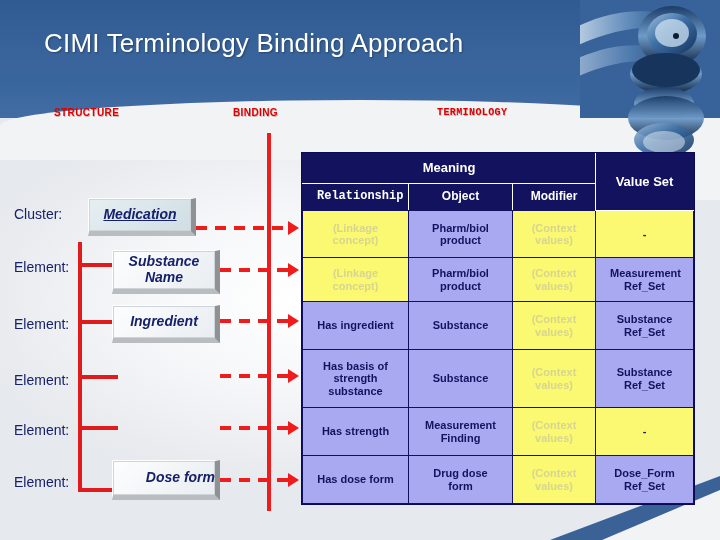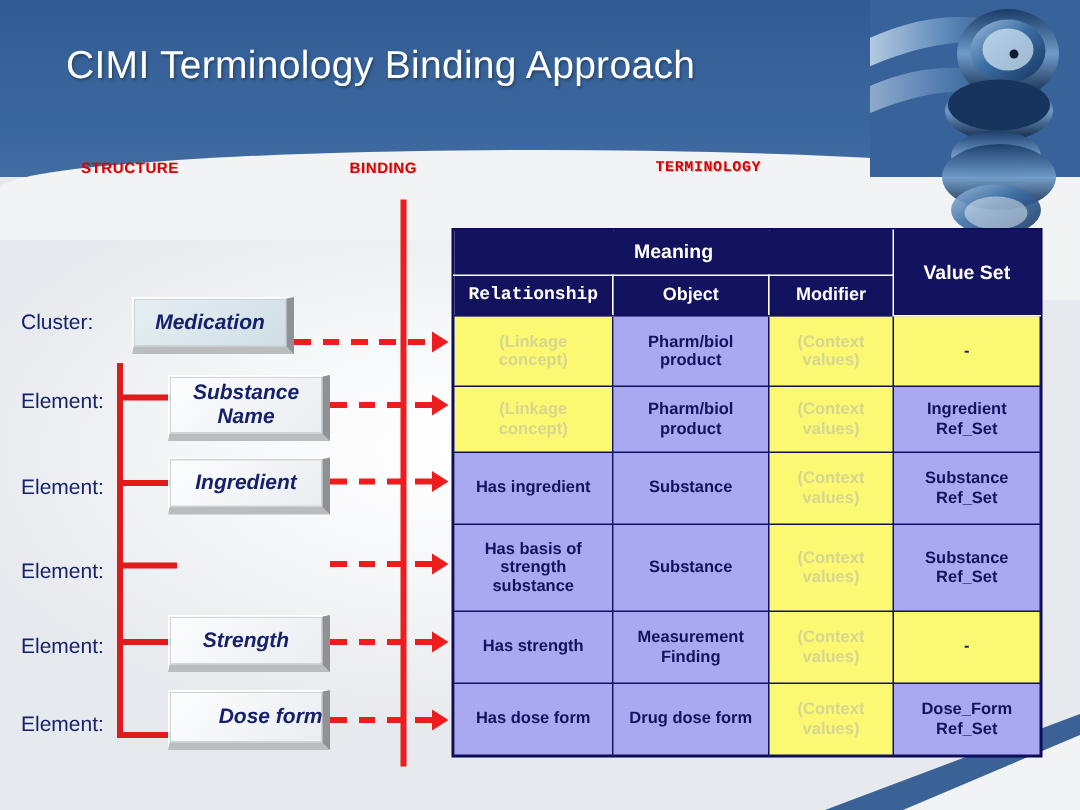--- a/index.html
+++ b/index.html
@@ -116,20 +116,21 @@
     text-align: center;
     color: #16216b;
     font-style: italic;
     font-weight: bold;
     font-size: 14px;
     line-height: 1.12;
     box-shadow: 0 0 0 1px #cfd4d8 inset;
   }
   #box-cluster {
     background: linear-gradient(135deg, #e6eef1 0%, #dbe7ec 50%, #cfdde4 100%);
+    text-decoration: underline;
   }
 
   .vline, .hline {
     position: absolute;
     background: #e01b1b;
     z-index: 6;
   }
 
   
   .binding-axis {
@@ -159,21 +160,21 @@
     position: absolute;
     left: 302px; top: 153px;
     width: 391px;
     z-index: 7;
     border-collapse: collapse;
     table-layout: fixed;
     box-shadow: 0 0 0 1px #0a0a55;
   }
   #term-table th, #term-table td {
     border: 1px solid #10105e;
-    padding: 2px 8px;
+    padding: 2px 14px;
     text-align: center;
     vertical-align: middle;
     font-size: 11px;
     font-weight: bold;
     line-height: 1.12;
   }
   #term-table thead th {
     background: #12125e;
     color: #ffffff;
     border-color: #ffffff;
@@ -274,23 +275,20 @@
 
   <div class="node-box" id="box-cluster" style="left:88px; top:198px; width:108px; height:38px;">
     <span>Medication</span>
   </div>
   <div class="node-box" style="left:112px; top:250px; width:108px; height:44px;">
     <span>Substance Name</span>
   </div>
   <div class="node-box" style="left:112px; top:305px; width:108px; height:38px;">
     <span>Ingredient</span>
   </div>
-  <div class="node-box" style="left:112px; top:410px; width:108px; height:38px;">
-    <span>Strength</span>
-  </div>
   <div class="node-box" style="left:112px; top:460px; width:108px; height:40px;justify-content:flex-end;">
     <span>Dose form</span>
   </div>
 
   <div class="binding-axis"></div>
 
   <div class="dash-row" style="left:196px; top:226px; width:93px;"></div>
   <div class="dash-arrow" style="left:288px; top:221px;"></div>
 
   <div class="dash-row" style="left:220px; top:268px; width:69px;"></div>
@@ -330,21 +328,21 @@
       <tr style="height:47px;">
         <td class="c-yellow muted">(Linkage concept)</td>
         <td class="c-purple">Pharm/biol product</td>
         <td class="c-yellow muted">(Context values)</td>
         <td class="c-yellow">-</td>
       </tr>
       <tr style="height:44px;">
         <td class="c-yellow muted">(Linkage concept)</td>
         <td class="c-purple">Pharm/biol product</td>
         <td class="c-yellow muted">(Context values)</td>
-        <td class="c-purple">Ingredient Ref_Set</td>
+        <td class="c-purple">Measurement Ref_Set</td>
       </tr>
       <tr style="height:48px;">
         <td class="c-purple">Has ingredient</td>
         <td class="c-purple">Substance</td>
         <td class="c-yellow muted">(Context values)</td>
         <td class="c-purple">Substance Ref_Set</td>
       </tr>
       <tr style="height:58px;">
         <td class="c-purple">Has basis of strength substance</td>
         <td class="c-purple">Substance</td>

